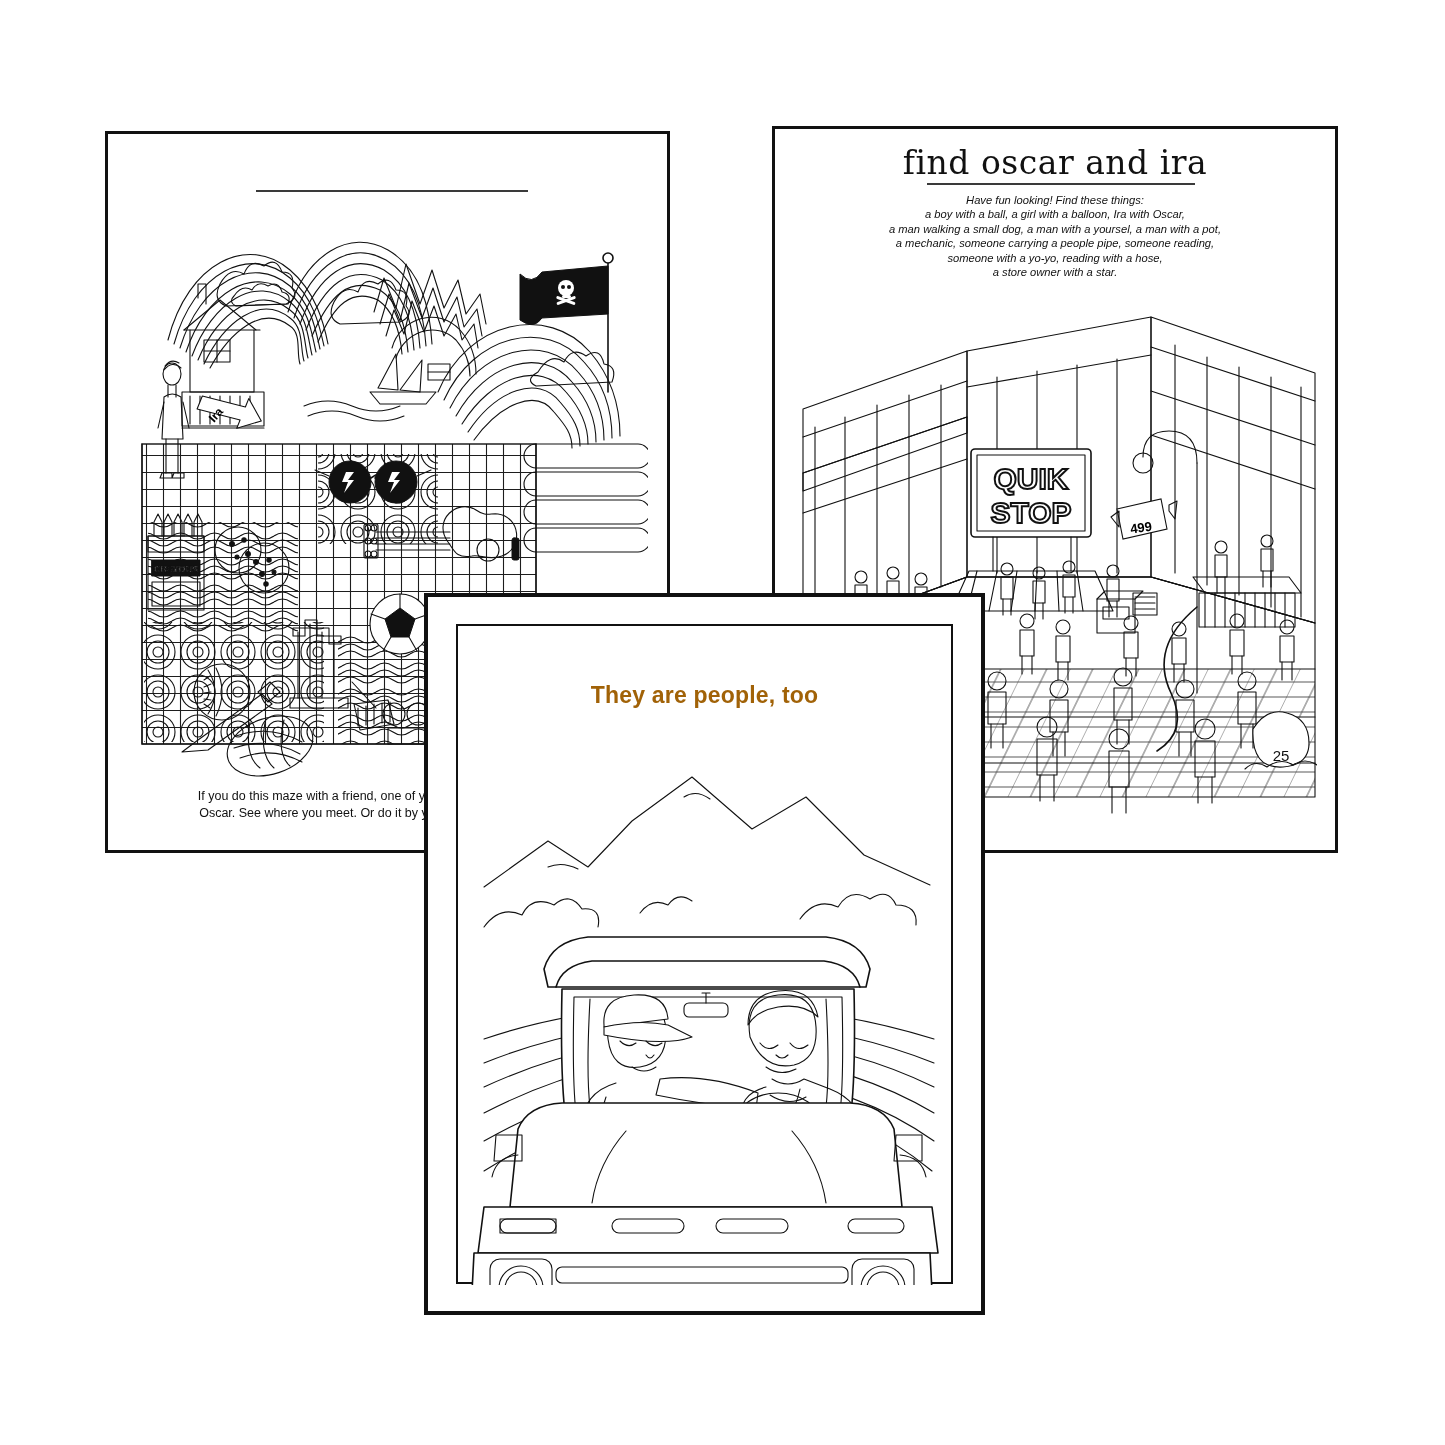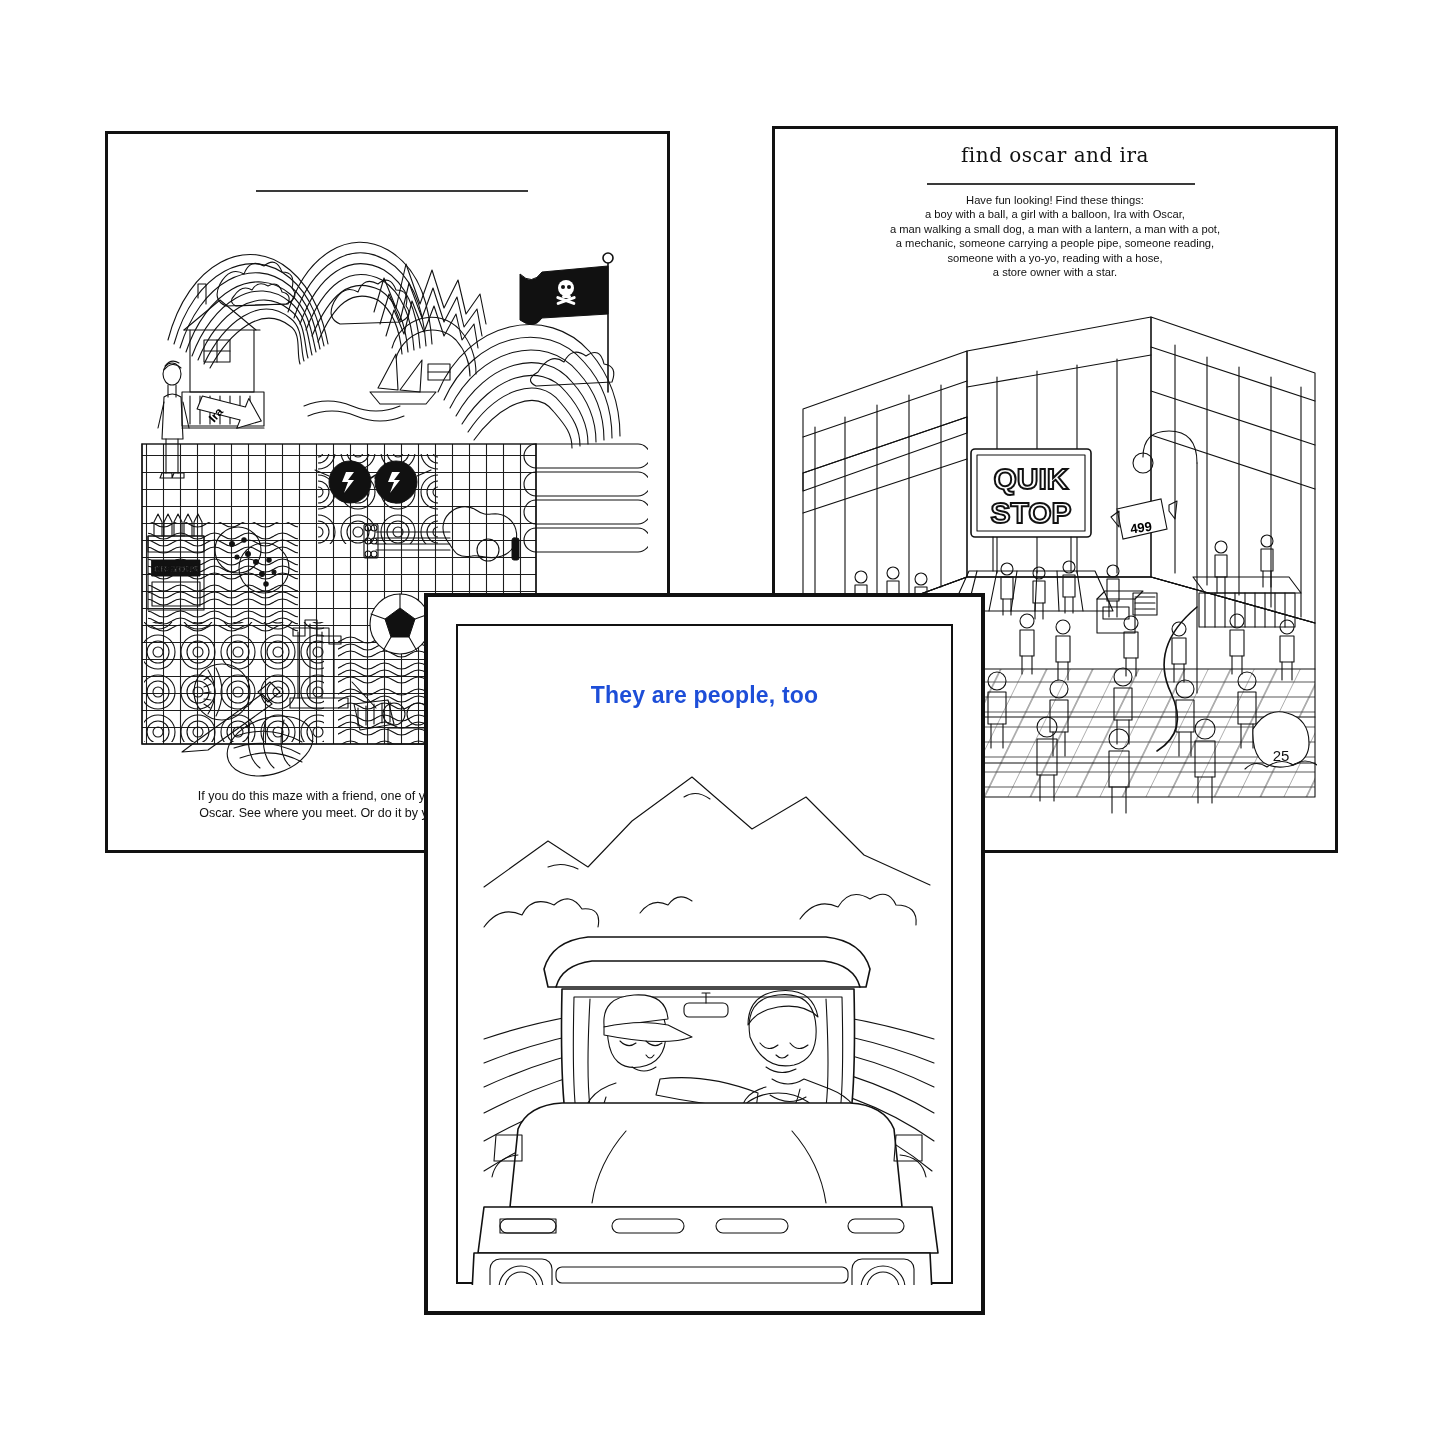--- a/index.html
+++ b/index.html
@@ -19,32 +19,32 @@
     position:absolute;left:0;right:0;text-align:center;
     font-family:"DejaVu Serif",serif;font-weight:400;letter-spacing:.5px;
   }
   .title-rule{position:absolute;height:2px;background:#3a3a3a;}
 
   .find-list{
     position:absolute;left:0;right:0;text-align:center;
     font-family:"Liberation Sans",sans-serif;
     font-size:11.2px;line-height:14.4px;color:#111;
   }
-  .find-list div{white-space:nowrap;}
+  .find-list div{white-space:nowrap;font-style:italic;}
 
   .maze-caption{
     position:absolute;text-align:center;
     font-family:"Liberation Sans",sans-serif;
     font-size:12.5px;line-height:17px;color:#111;
   }
 
   .truck-title{
     position:absolute;left:0;right:0;text-align:center;
     font-family:"Liberation Sans",sans-serif;font-weight:bold;
-    font-size:23px;letter-spacing:.2px;color:#1d4ed8;
+    font-size:23px;letter-spacing:.2px;color:#a16207;
   }
 
   
   .art{position:absolute;overflow:hidden;}
   .art svg{display:block;width:100%;height:100%;}
 
   
   svg .ln{fill:none;stroke:#111;stroke-width:1.6;stroke-linecap:round;stroke-linejoin:round;}
   svg .ln-thin{fill:none;stroke:#111;stroke-width:1.1;stroke-linecap:round;stroke-linejoin:round;}
   svg .fillblack{fill:#111;stroke:#111;stroke-width:1;}
@@ -297,27 +297,27 @@
     </div>
 
     <div class="maze-caption" style="left:20px;top:654px;width:405px;">
       <div>If you do this maze with a friend, one of you star</div>
       <div>Oscar. See where you meet. Or do it by yoursel</div>
     </div>
   </div>
 
   <div class="sheet" style="left:772px;top:126px;width:566px;height:727px;">
 
-    <div class="page-title" style="top:14px;font-size:20px;">find oscar and ira</div>
+    <div class="page-title" style="top:14px;font-size:33px;">find oscar and ira</div>
     <div class="title-rule" style="left:152px;top:54px;width:268px;"></div>
 
     <div class="find-list" style="top:64px;">
       <div>Have fun looking! Find these things:</div>
       <div>a boy with a ball, a girl with a balloon, Ira with Oscar,</div>
-      <div>a man walking a small dog, a man with a lantern, a man with a pot,</div>
+      <div>a man walking a small dog, a man with a yoursel, a man with a pot,</div>
       <div>a mechanic, someone carrying a people pipe, someone reading,</div>
       <div>someone with a yo-yo, reading with a hose,</div>
       <div>a store owner with a star.</div>
     </div>
 
     <div class="art" style="left:26px;top:148px;width:516px;height:546px;">
       <svg viewBox="0 0 516 546" preserveAspectRatio="none">
         <defs>
           <pattern id="pavePat" width="46" height="30" patternUnits="userSpaceOnUse" patternTransform="skewX(-26)">
             <path d="M0 0 H46 M0 15 H46 M0 30 H46 M0 0 V30 M23 0 V30" fill="none" stroke="#111" stroke-width="0.9"></path>

